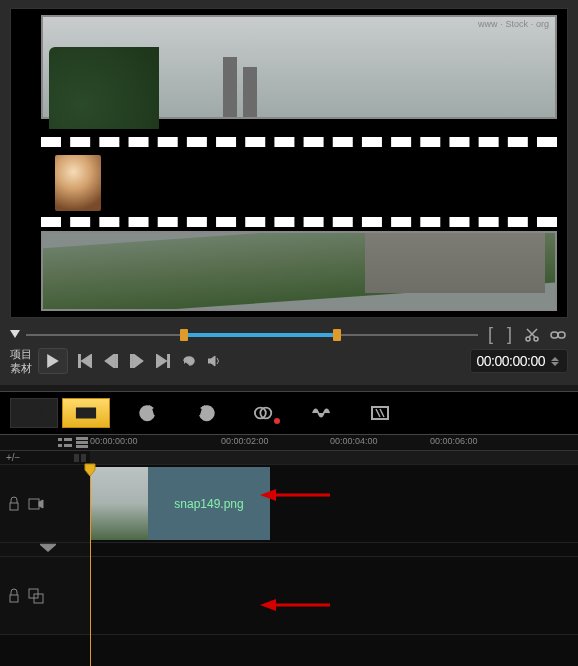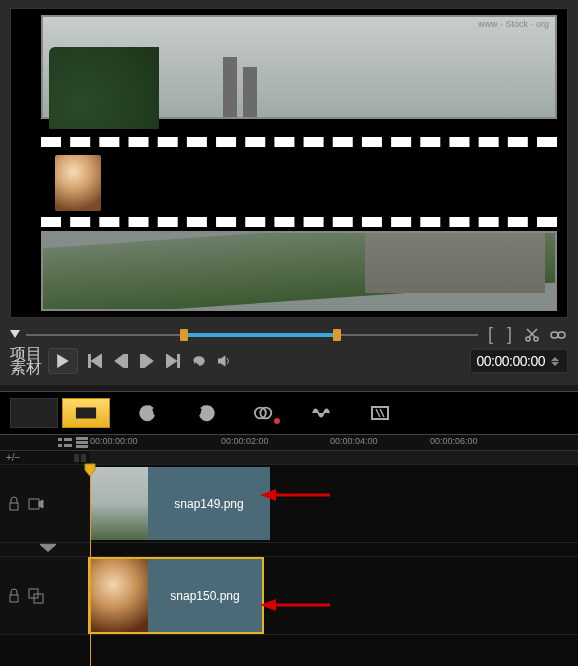--- a/index.html
+++ b/index.html
@@ -24,21 +24,21 @@
   .marker-head { width: 10px; height: 10px; border-left: 5px solid transparent; border-right: 5px solid transparent; border-top: 8px solid #ddd; }
   .scrub-bar { flex: 1; height: 8px; position: relative; }
   .scrub-track { position: absolute; left:0; right:0; top:3px; height:2px; background:#666; }
   .scrub-sel { position: absolute; top:2px; height:4px; background:#3aa8df; left: 34%; width: 34%; }
   .scrub-handle { position: absolute; top:-2px; width:8px; height:12px; background:#e09a2a; border-radius:1px; }
   .bracket { color: #999; font-size: 18px; padding: 0 4px; cursor: pointer; }
   .tool-icon { width: 20px; height: 20px; display:flex; align-items:center; justify-content:center; color:#aaa; }
   .tool-icon svg { width:16px; height:16px; stroke:#aaa; fill:none; stroke-width:1.5; }
 
   .transport-row { display:flex; align-items:center; margin: 2px 4px 6px 4px; }
-  .labels { font-size: 16px; color:#ccc; text-align:right; line-height:14px; margin-right:6px; }
+  .labels { font-size: 11px; color:#ccc; text-align:right; line-height:14px; margin-right:6px; }
   .play-btn { width: 30px; height: 26px; background:#333; border:1px solid #444; border-radius:3px; display:flex; align-items:center; justify-content:center; margin-right:6px; cursor:pointer; }
   .play-btn svg { fill:#ccc; }
   .tbtn { width: 22px; height: 22px; display:flex; align-items:center; justify-content:center; color:#aaa; cursor:pointer; margin-right:4px; }
   .tbtn svg { width:14px; height:14px; fill:#aaa; stroke:#aaa; }
   .timecode { margin-left:auto; background:#1a1a1a; border:1px solid #333; border-radius:3px; padding:3px 6px; font-family: "Consolas", monospace; font-size:14px; letter-spacing:-0.5px; color:#fff; display:flex; align-items:center; }
   .timecode .spin { margin-left:6px; width:10px; display:flex; flex-direction:column; gap:1px; }
   .timecode .spin div { width:0; height:0; border-left:4px solid transparent; border-right:4px solid transparent; cursor:pointer; }
   .timecode .spin .up { border-bottom:4px solid #888; }
   .timecode .spin .dn { border-top:4px solid #888; }
 
@@ -61,21 +61,21 @@
   .track-row { display:flex; border-bottom:1px solid #222; height: 78px; }
   .track-head { width: 90px; flex:none; display:flex; align-items:center; justify-content:flex-start; padding-left:6px; gap:6px; background:#111; }
   .track-head svg { width:16px; height:16px; fill:#888; stroke:#888; }
   .track-lane { flex:1; position:relative; background:#0c0c0c; }
 
   .clip { position:absolute; top:2px; bottom:2px; display:flex; align-items:center; background:#4a6a77; }
   .clip.sel { outline:2px solid #e8b21f; }
   .clip .thumb { width:58px; height:100%; flex:none; }
   .clip .thumb.castle { background: linear-gradient(#bcc3c3 0,#a8b3af 50%,#4d6846 100%); }
   .clip .thumb.person { background: radial-gradient(circle at 40% 35%, #f3d7b0, #c68f55 40%, #5e2f14 85%); }
-  .clip .label { flex:1; text-align:center; font-size:12px; color:#ffffff; padding:0 6px; }
+  .clip .label { flex:1; text-align:center; font-size:12px; color:#86efac; padding:0 6px; }
 
   .arrow { position:absolute; }
   .arrow line { stroke:#d40000; stroke-width:3; }
   .arrow polygon { fill:#d40000; }
   .anno { position:absolute; color:#e03a1a; font-size:28px; font-family:"SimSun","KaiTi",serif; }
 
   .slim-row { display:flex; height:14px; border-bottom:1px solid #222; }
   .slim-row .track-head { width:90px; }
   .slim-row .handle { display:flex; gap:2px; margin-left:auto; margin-right:4px; }
   .slim-row .handle span { width:5px; height:8px; background:#333; }
@@ -300,26 +300,20 @@
     <div class="track-head">
       <svg viewBox="0 0 16 16">
           <rect x="4" y="7" width="8" height="7" fill="none"></rect>
           <path d="M5 7 V4 a3 3 0 0 1 6 0 V7" fill="none"></path>
         </svg>
       <svg viewBox="0 0 16 16">
           <rect x="1" y="1" width="9" height="9" fill="none"></rect>
           <rect x="6" y="6" width="9" height="9" fill="none"></rect>
         </svg>
     </div>
-    <div class="track-lane">
-      <div class="clip sel" style="left:0;width:172px">
-        <div class="thumb person"></div>
-        <div class="label">snap150.png</div>
-      </div>
-    </div>
   </div>
 
   <svg class="arrow" style="left:260px;top:20px" width="70" height="20">
     <line x1="70" y1="10" x2="14" y2="10"></line>
       <polygon points="0,10 16,4 16,16"></polygon>
   </svg>
 
   <svg class="arrow" style="left:260px;top:130px" width="70" height="20">
     <line x1="70" y1="10" x2="14" y2="10"></line>
       <polygon points="0,10 16,4 16,16"></polygon>

